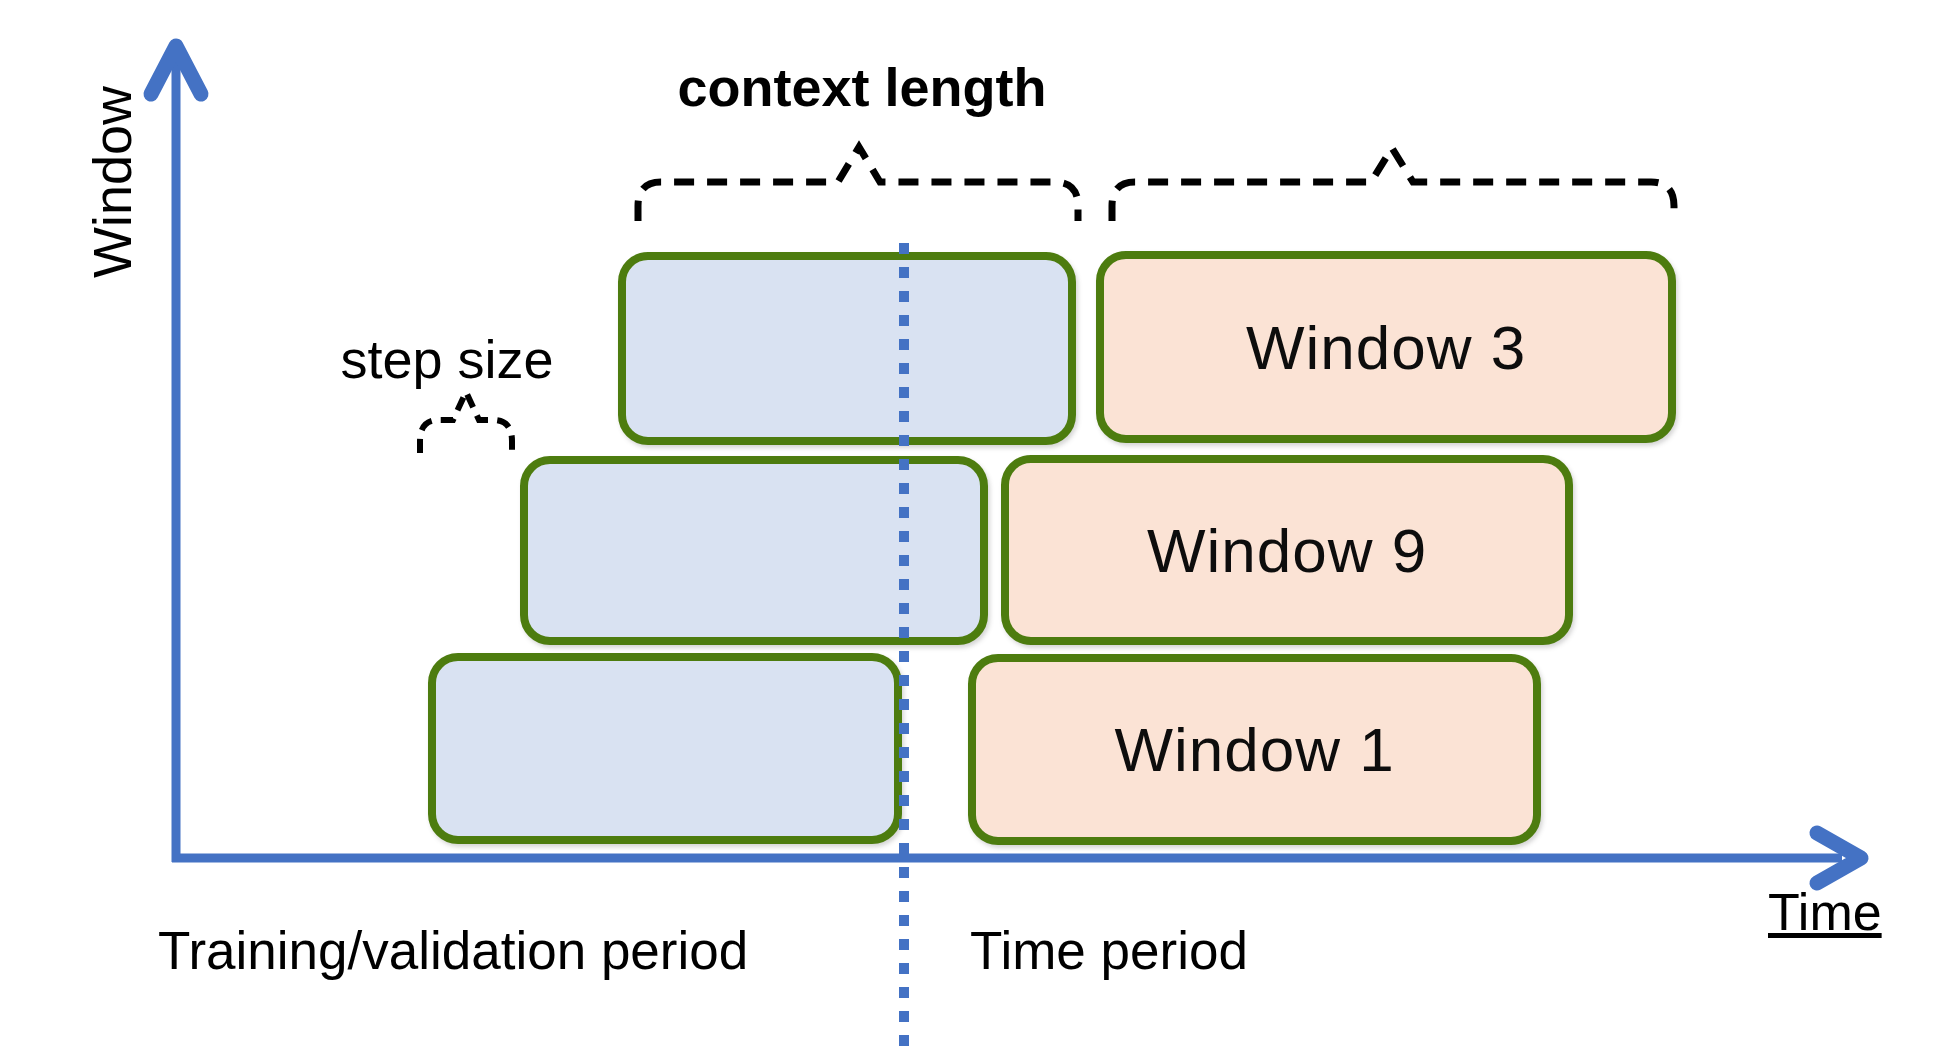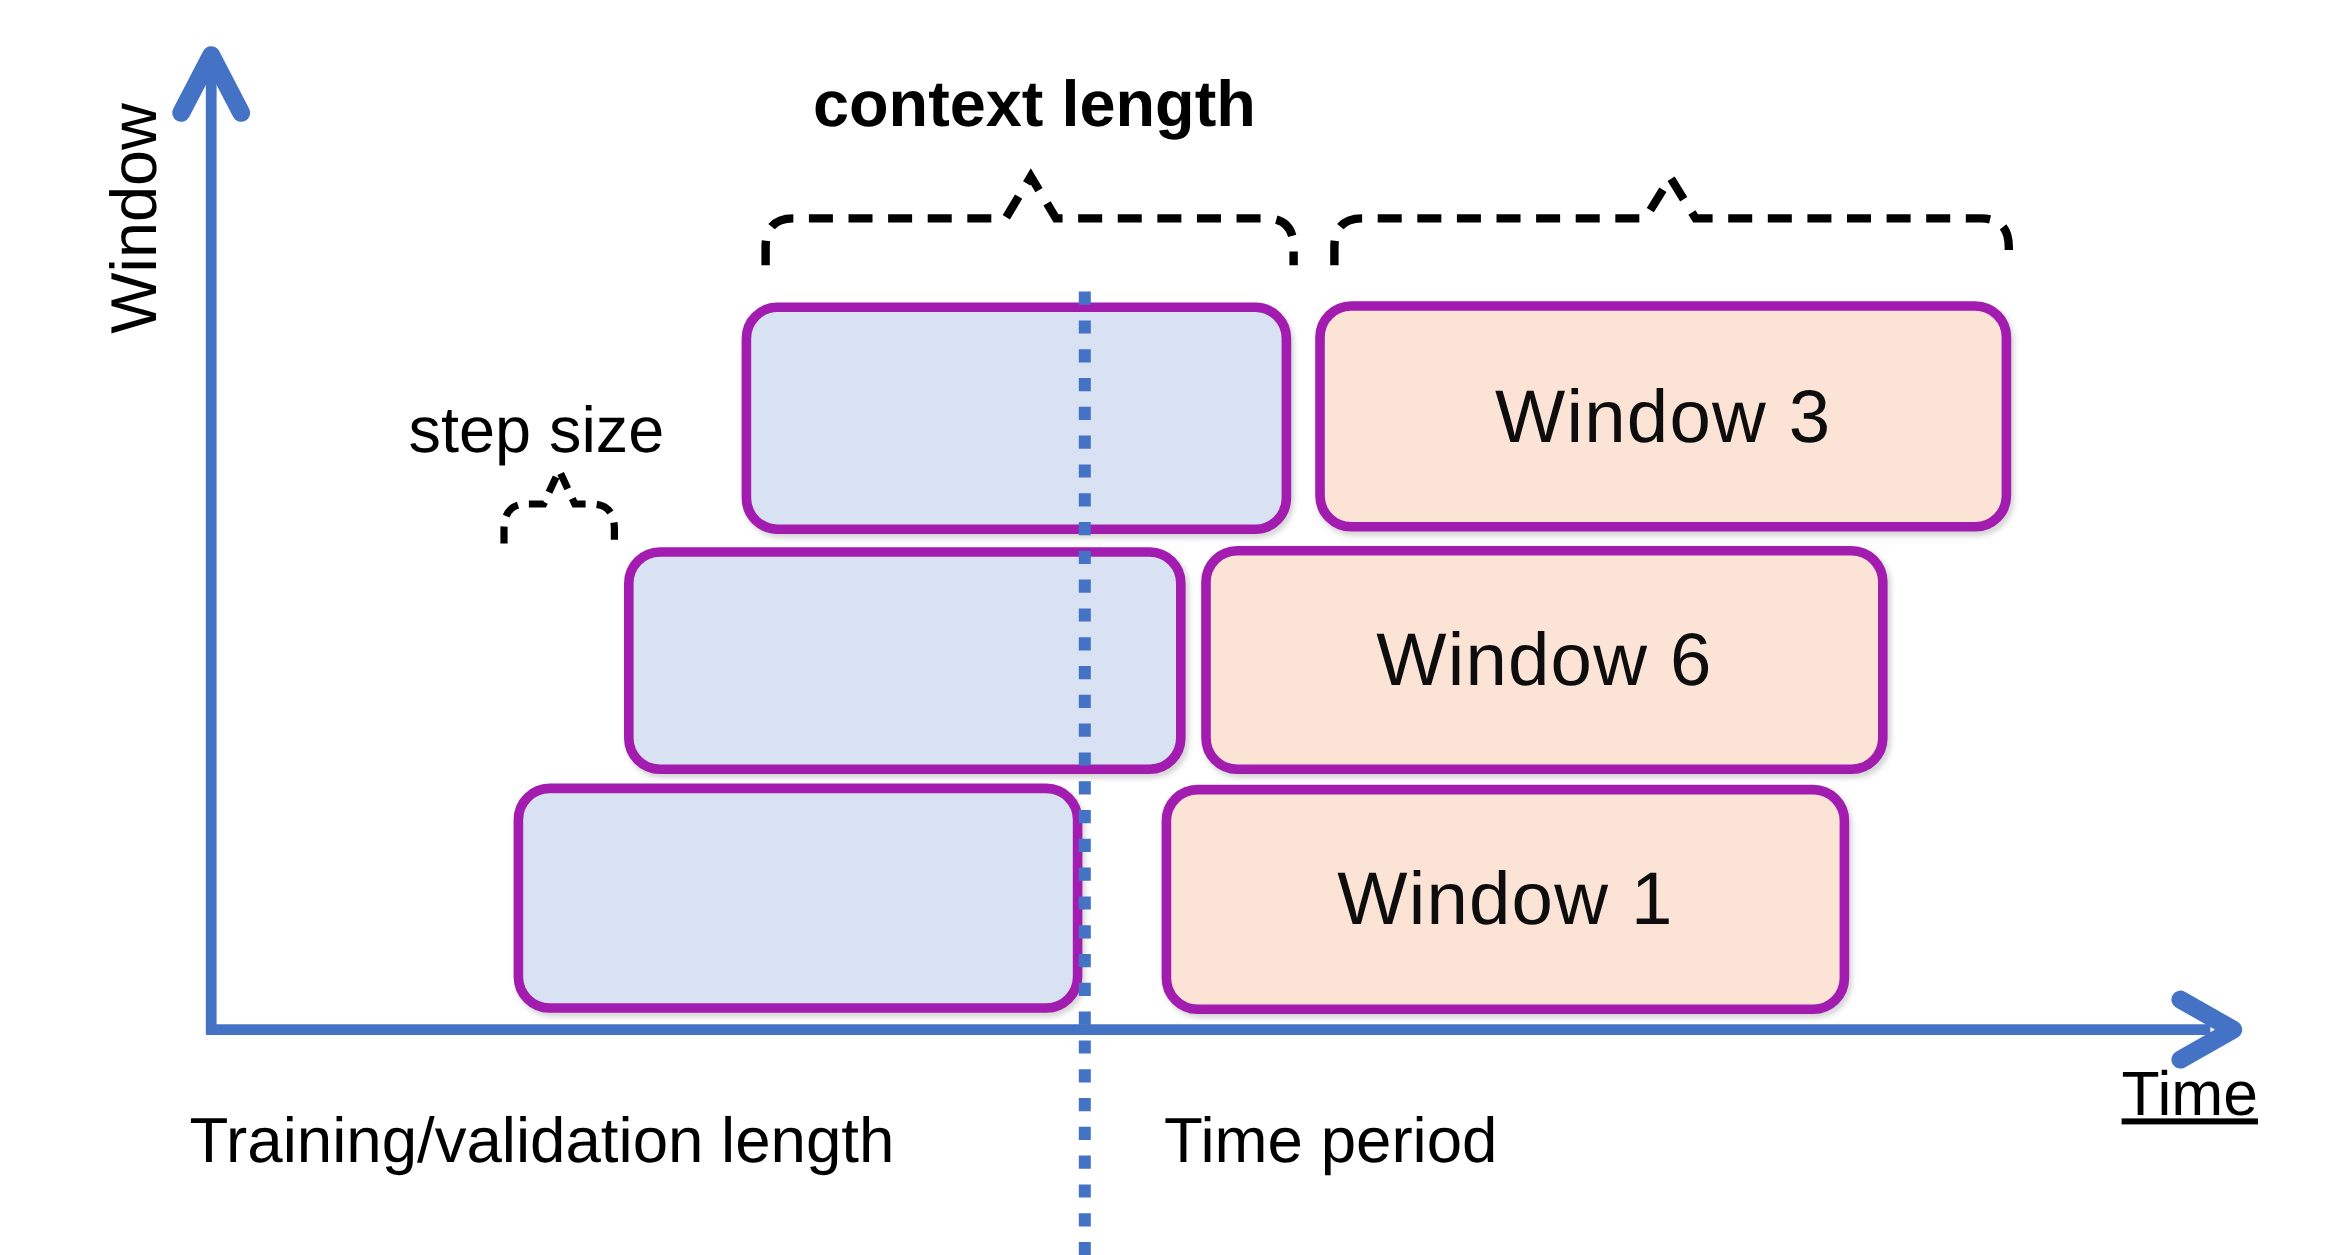--- a/index.html
+++ b/index.html
@@ -11,21 +11,21 @@
     font-family:"Liberation Sans", sans-serif;
     color:#000;
   }
   .overlay-svg{
     position:absolute;left:0;top:0;z-index:3;
     pointer-events:none;
   }
   .box{
     position:absolute;
     box-sizing:border-box;
-    border:8px solid #a21caf;
+    border:8px solid #4d7c0f;
     border-radius:30px;
     z-index:1;
     box-shadow:2px 3px 4px rgba(90,90,90,0.25);
     display:flex;align-items:center;justify-content:center;
   }
   .box.blue{background:#d9e2f2;}
   .box.orange{background:#fbe3d5;}
   .win-label{
     font-size:62px;
     font-weight:300;
@@ -52,32 +52,32 @@
 
 <div class="canvas">
 
   <div class="box blue" style="left:618px;  top:252px; width:458px; height:193px;"></div>
   <div class="box orange" style="left:1096px; top:251px; width:580px; height:192px;">
     <span class="win-label">Window 3</span>
   </div>
 
   <div class="box blue" style="left:520px;  top:456px; width:468px; height:189px;"></div>
   <div class="box orange" style="left:1001px; top:455px; width:572px; height:190px;">
-    <span class="win-label">Window 6</span>
+    <span class="win-label">Window 9</span>
   </div>
 
   <div class="box blue" style="left:428px;  top:653px; width:474px; height:191px;"></div>
   <div class="box orange" style="left:924px;  top:654px; width:573px; height:191px;margin-left:44px;">
     <span class="win-label">Window 1</span>
   </div>
 
   <div class="txt anno centered" style="left:862px; top:56px;font-weight:bold;">context length</div>
   <div class="txt anno centered" style="left:447px; top:328px;">step size</div>
 
-  <div class="txt period" style="left:158px; top:920px;">Training/validation length</div>
+  <div class="txt period" style="left:158px; top:920px;">Training/validation period</div>
   <div class="txt period" style="left:970px; top:920px;">Time period</div>
 
   <div class="txt axis-label ylabel">Window</div>
   <div class="txt axis-label" style="left:1768px; top:882px; font-size:52px;text-decoration:underline;">Time</div>
 
   <svg class="overlay-svg" width="1960" height="1046" viewBox="0 0 1960 1046">
 
     <line x1="904" y1="243" x2="904" y2="1046" stroke="#4472c4" stroke-width="10" stroke-dasharray="11 13"></line>
 
     <line x1="176" y1="862" x2="176" y2="52" stroke="#4472c4" stroke-width="9"></line>

